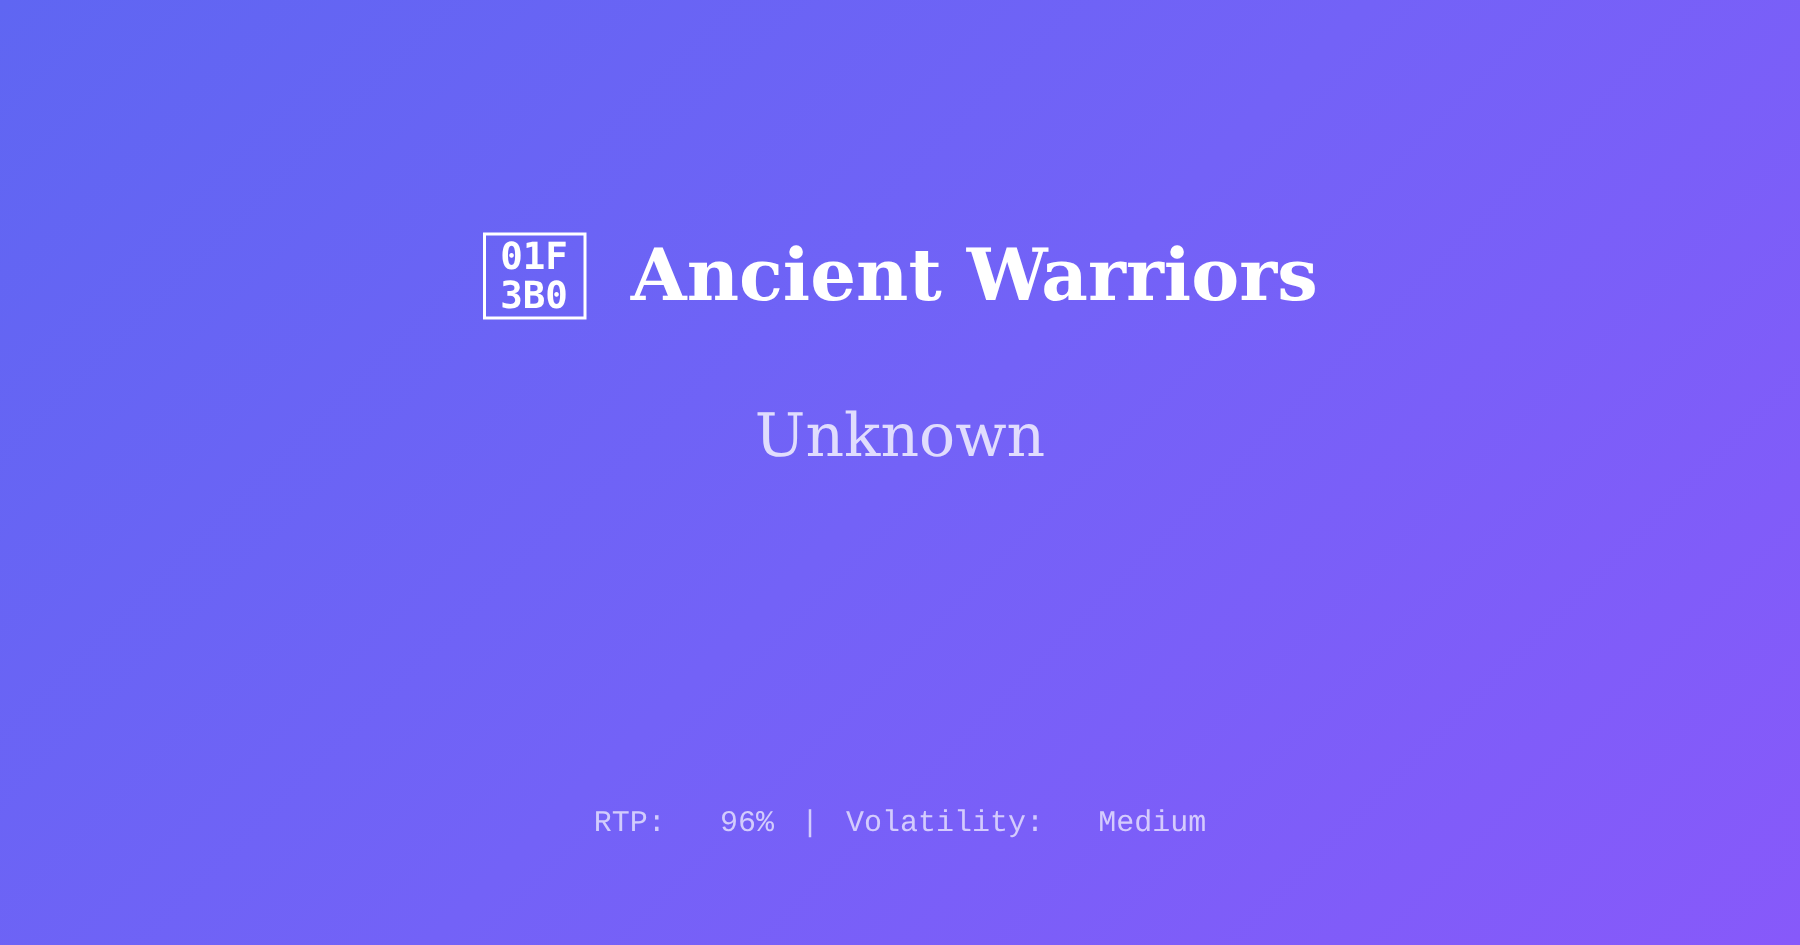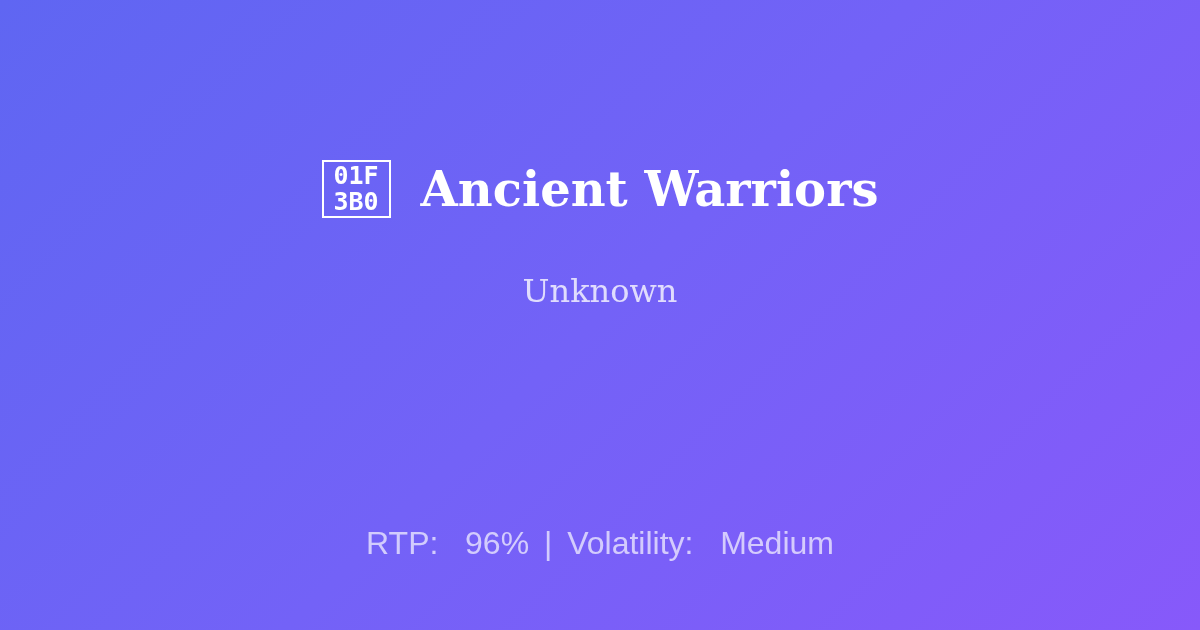--- a/index.html
+++ b/index.html
@@ -86,40 +86,40 @@
     color: #ffffff;
     white-space: nowrap;
     letter-spacing: 0px;
   }
 
   .card-subtitle {
     margin: 0;
     margin-top: 54px;
     font-family: "DejaVu Serif", "Liberation Serif", serif;
     font-weight: normal;
-    font-size: 32px;
+    font-size: 40px;
     line-height: 1.2;
     color: rgba(255, 255, 255, 0.78);
     text-align: center;
   }
 
   
   .card-footer {
     position: absolute;
     left: 0;
     right: 0;
     bottom: 68px;
     text-align: center;
   }
 
   .meta-line {
     display: inline-block;
-    font-family: Liberation Sans, sans-serif;
+    font-family: Liberation Mono, monospace;
     font-weight: normal;
-    font-size: 32px;
+    font-size: 20px;
     line-height: 1.2;
     color: rgba(255, 255, 255, 0.68);
     white-space: nowrap;
   }
 
   .meta-sep {
     padding: 0 6px;
   }
 </style>
 </head>

